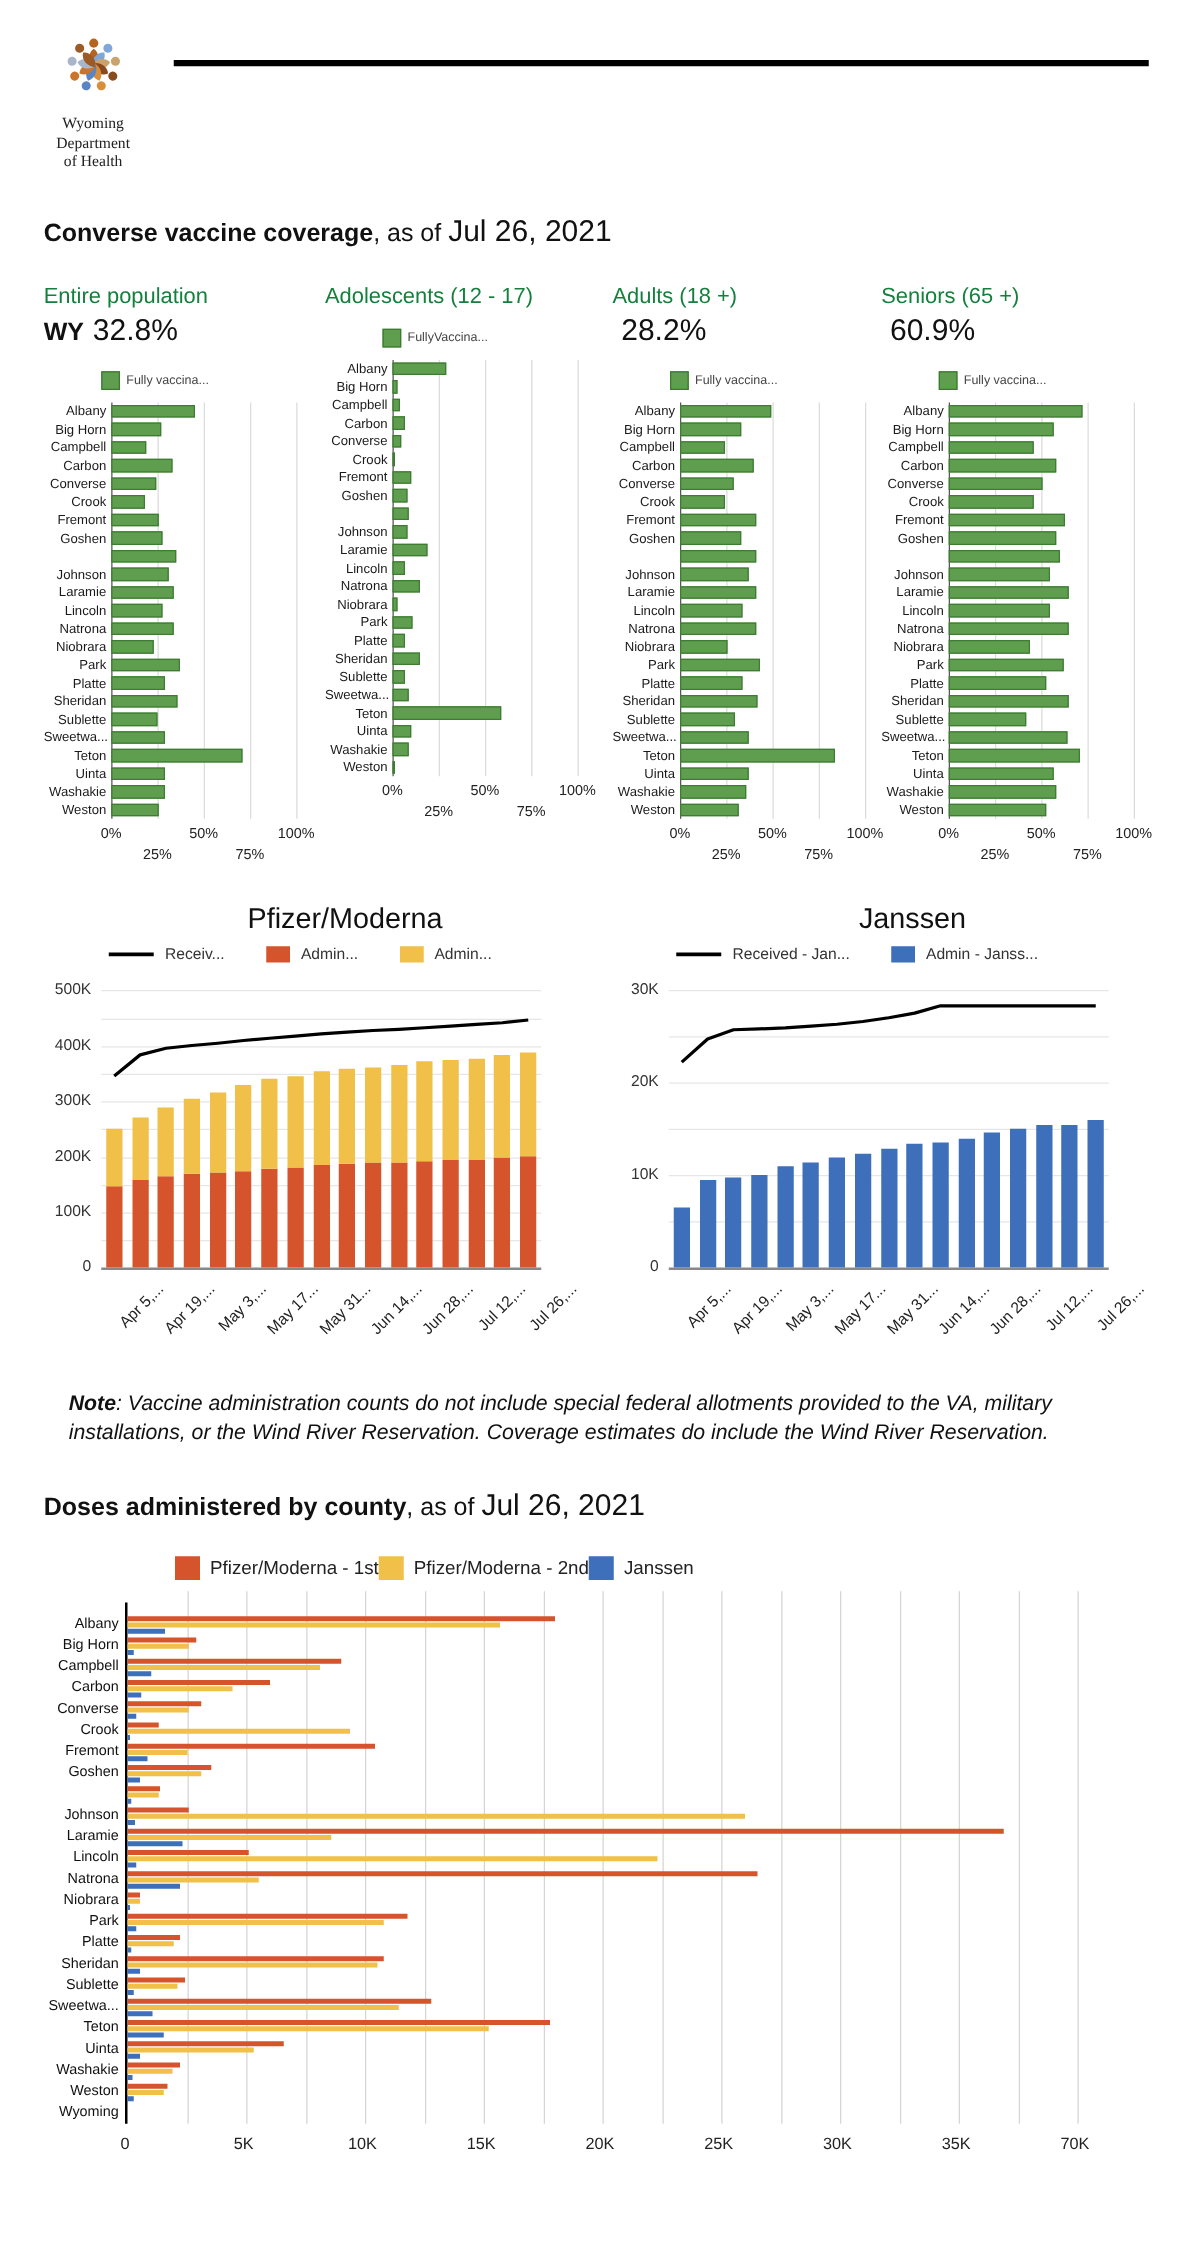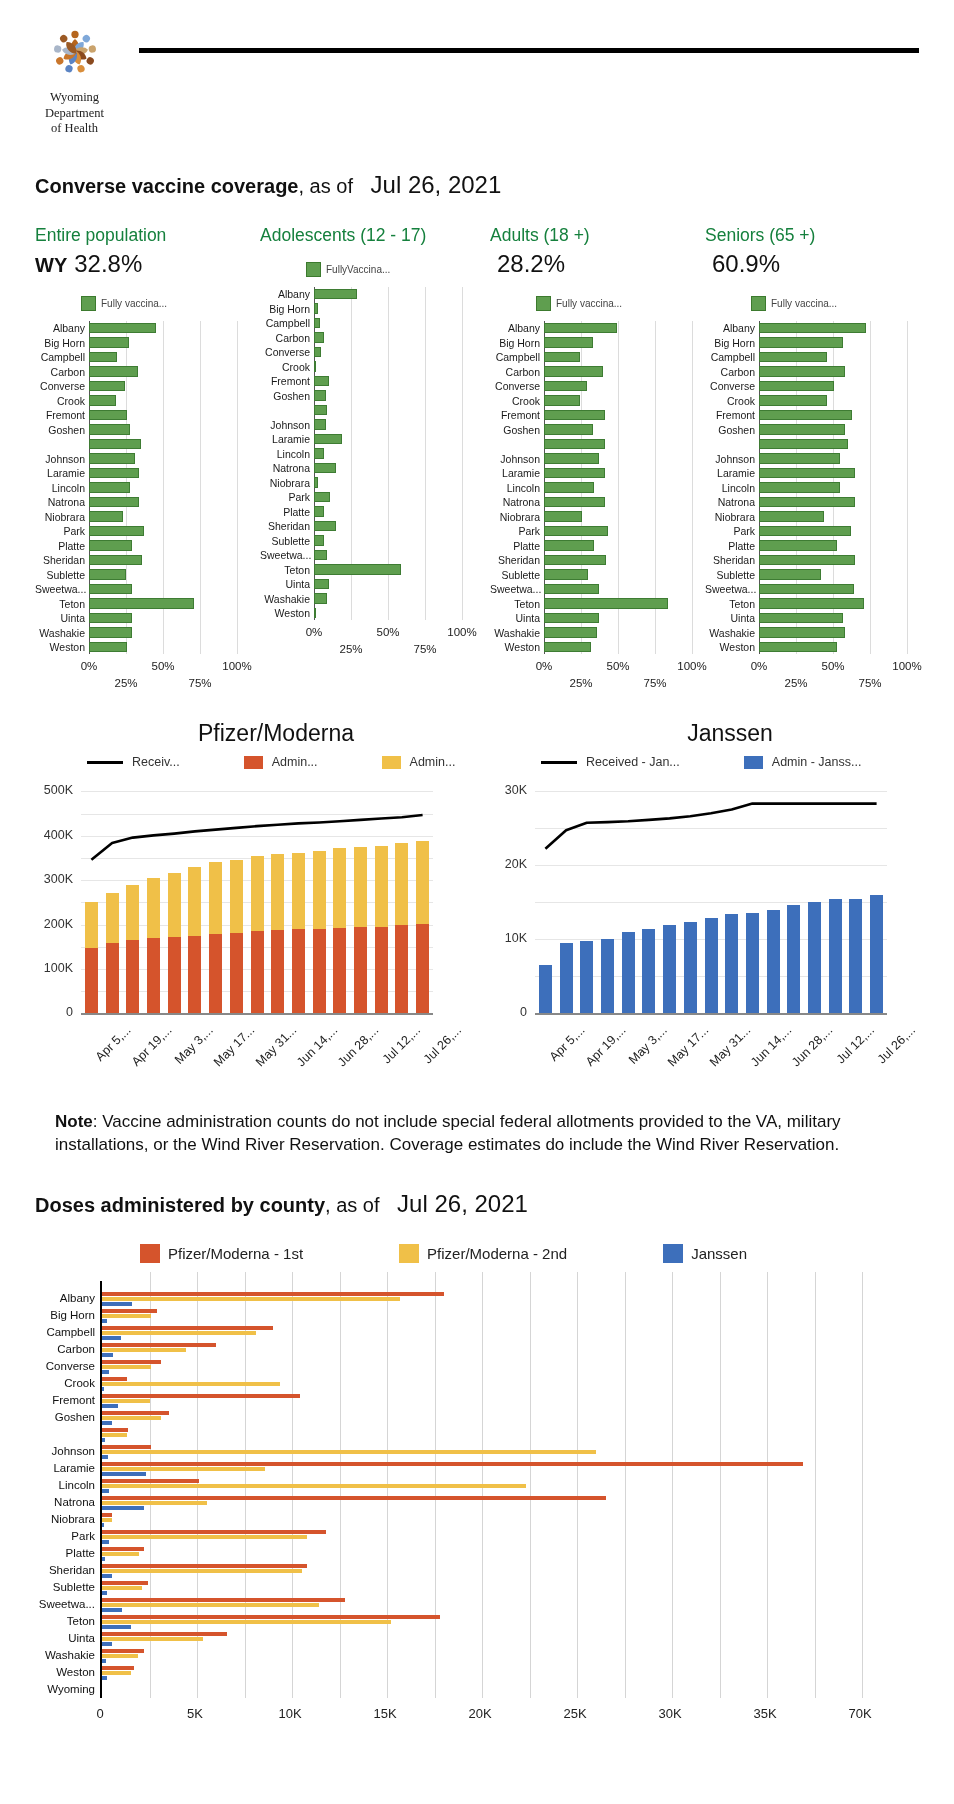--- a/index.html
+++ b/index.html
@@ -10,21 +10,21 @@
   header{display:flex;align-items:flex-start;padding:18px 35px 0 38px;}
   .logo-block{width:96px;text-align:center;}
   .logo-text{font-family:"Liberation Serif","DejaVu Serif",serif;font-size:12.5px;line-height:1.25;color:#222;margin-top:2px;}
   .title-block{flex:1;margin-left:28px;padding-top:14px;}
   h1{margin:0;font-size:37px;font-weight:700;letter-spacing:-0.5px;color:#000;}
   .title-rule{height:5px;background:#000;margin-top:16px;width:780px;}
 
   
   .sec-head{padding:0 35px;margin-top:34px;font-size:20px;}
   .sec-head .b{font-weight:700;}
-  .sec-head .date{font-size:24px;font-weight:400;margin-left:12px;}
+  .sec-head .date{font-size:24px;font-weight:400;margin-left:0;}
 
   
   .cov-grid{display:flex;padding:0 20px 0 35px;margin-top:26px;}
   .cov-col{width:225px;}
   .cov-col.c2{width:230px;}
   .cov-col.c3{width:215px;}
   .cov-title{font-size:17.5px;color:#15803d;white-space:nowrap;}
   .cov-value{font-size:24px;margin-top:4px;height:30px;}
   .cov-value .wy{font-weight:700;font-size:20px;margin-right:7px;}
   .cov-legend{display:flex;align-items:center;margin:16px 0 10px 46px;font-size:10px;color:#444;}
@@ -38,40 +38,40 @@
   .mini-bar{height:10.5px;background:#5f9e4f;border:1px solid #3e7c33;box-sizing:border-box;}
   .mini-axis{position:relative;height:42px;font-size:11.5px;color:#222;}
   .mini-axis span{position:absolute;transform:translateX(-50%);white-space:nowrap;}
   .mini-axis .high{top:6px;}
   .mini-axis .low{top:23px;}
 
   
   .admin-grid{display:flex;padding:0 15px 0 35px;margin-top:24px;gap:24px;}
   .admin-chart{width:430px;text-align:center;}
   .admin-title{font-size:23px;color:#111;margin-left:52px;}
-  .admin-legend{display:flex;align-items:center;gap:64px;margin:8px 0 12px 52px;font-size:12.5px;color:#333;}
+  .admin-legend{display:flex;align-items:center;gap:33px;margin:8px 0 12px 52px;font-size:12.5px;color:#333;}
   .admin-legend .item{display:flex;align-items:center;white-space:nowrap;}
   .lsw{width:36px;height:3px;background:#000;margin-right:9px;}
   .bsw{width:19px;height:13px;margin-right:9px;}
   .admin-body{display:flex;}
   .ady{position:relative;width:46px;height:232px;font-size:12.5px;color:#333;flex:0 0 auto;}
   .ady span{position:absolute;right:8px;}
   .aplot{position:relative;width:352px;height:232px;border-bottom:2px solid #888;}
   .hgrid{position:absolute;left:0;width:100%;height:1px;background:#e6e6e6;}
   .abar{position:absolute;}
   .aplot svg{position:absolute;left:0;top:0;}
   .axlabels{position:relative;height:62px;margin-left:46px;font-size:12.5px;color:#222;}
   .axlabels span{position:absolute;top:8px;white-space:nowrap;transform:rotate(-45deg);transform-origin:100% 0;}
 
   
-  .note{padding:0 40px 0 55px;margin-top:34px;font-size:17px;line-height:1.32;color:#111;max-width:860px;}
+  .note{padding:0 40px 0 55px;margin-top:34px;font-size:17px;line-height:1.32;color:#111;max-width:860px;font-style:italic;}
   .note b{font-weight:700;}
 
   
-  .doses-legend{display:flex;align-items:flex-end;gap:96px;margin:26px 0 18px 140px;font-size:15px;color:#222;}
+  .doses-legend{display:flex;align-items:flex-end;margin:26px 0 18px 140px;font-size:15px;color:#222;}
   .doses-legend .item{display:flex;align-items:center;white-space:nowrap;}
   .doses-legend .bsw{width:20px;height:19px;margin-right:8px;}
   .dwrap{display:flex;margin:14px 0 0 22px;}
   .dlabels{width:78px;flex:0 0 auto;padding-top:9px;}
   .dlabels div{height:17px;font-size:11.5px;color:#111;text-align:right;padding-right:5px;line-height:17px;white-space:nowrap;overflow:hidden;}
   .dplot{position:relative;width:800px;border-left:2px solid #000;padding-top:9px;}
   .dgrid{position:absolute;top:-9px;bottom:0;width:1px;background:#d5d5d5;}
   .drow{height:17px;display:flex;flex-direction:column;justify-content:center;gap:1px;position:relative;}
   .dbar{height:4px;}
   .daxis{position:relative;height:34px;margin-left:100px;font-size:13px;color:#222;}

